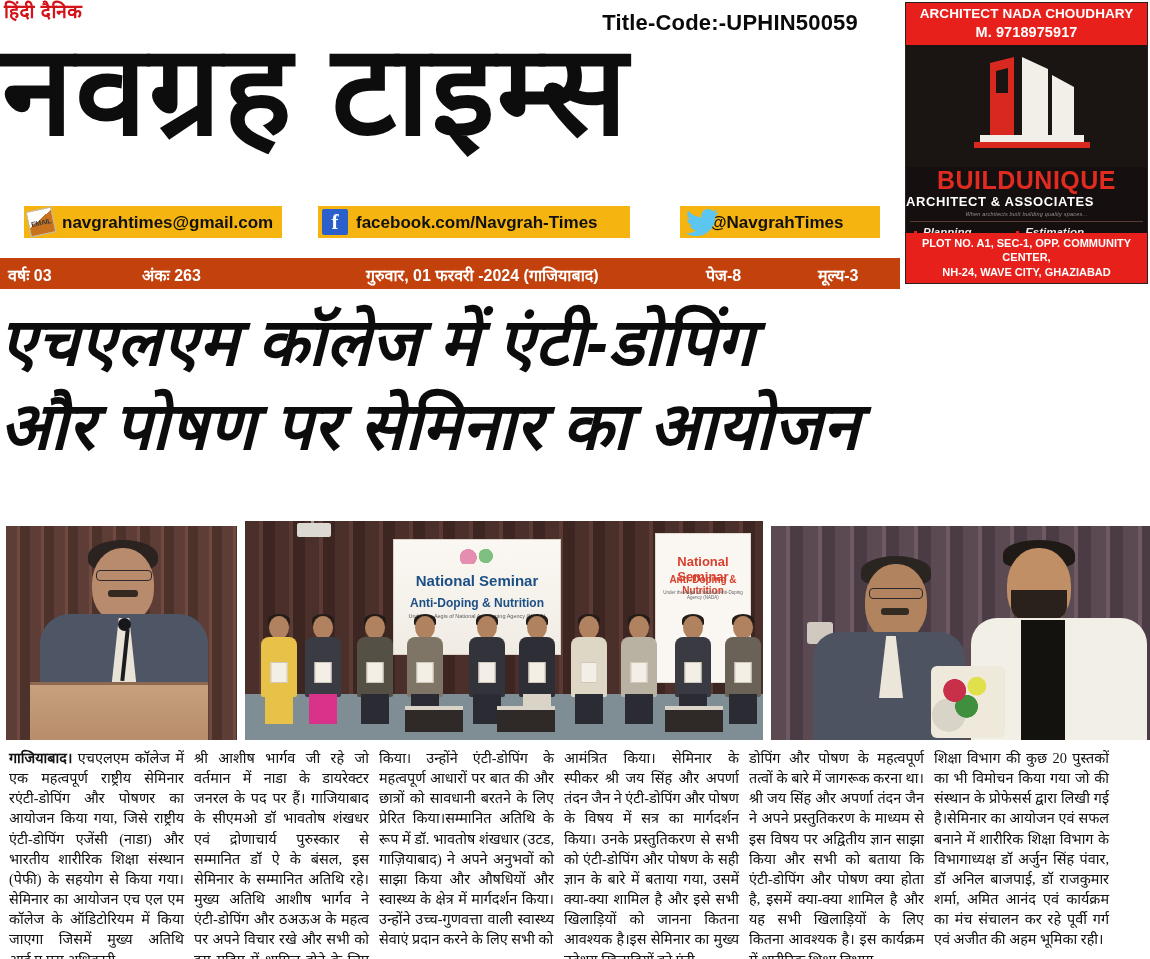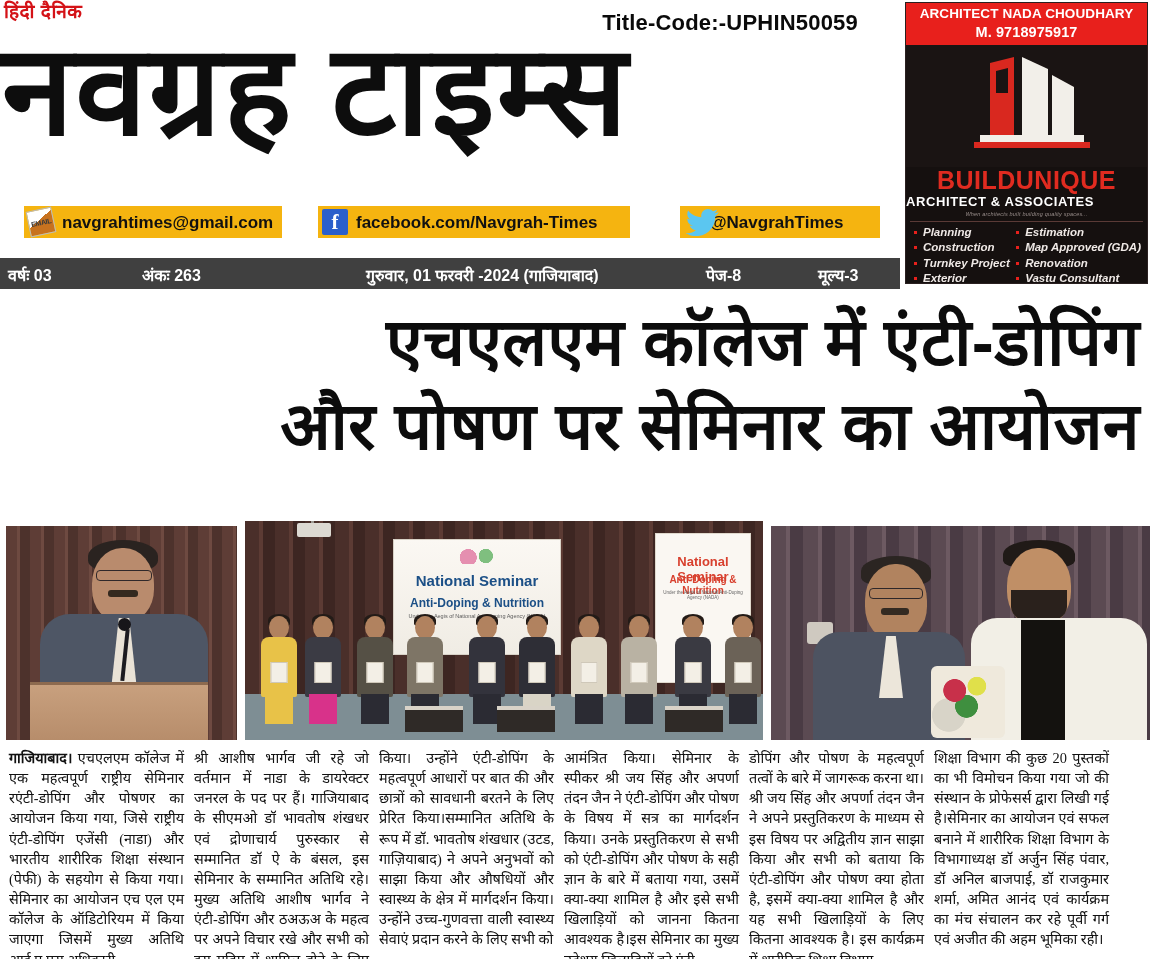--- a/index.html
+++ b/index.html
@@ -225,45 +225,46 @@
     line-height: 1.3;
     padding: 3px 2px 4px;
   }
 
   
   .info-bar {
     position: absolute;
     left: 0; top: 258px;
     width: 900px;
     height: 31px;
-    background: #404040;
+    background: #c2410c;
     color: #ffffff;
     font-family: "Liberation Sans", "DejaVu Sans", sans-serif;
     font-weight: bold;
     font-size: 16px;
   }
   .info-bar span { position: absolute; top: 6px; white-space: nowrap; }
   .ib-year  { left: 8px; }
   .ib-issue { left: 142px; }
   .ib-date  { left: 366px; }
   .ib-page  { left: 706px; }
   .ib-price { left: 818px; }
 
   
   .headline {
     position: absolute;
     left: 0; top: 300px;
     width: 1140px;
-    text-align: right;
+    text-align: left;
     font-family: "Liberation Sans", "DejaVu Sans", sans-serif;
     font-weight: bold;
     color: #0c0c0c;
     font-size: 66px;
     line-height: 1.28;
     letter-spacing: 0.5px;
+    font-style: italic;
   }
   .headline-line { display: block; white-space: nowrap; }
 
   
   .photos {
     position: absolute;
     left: 0; top: 521px;
     width: 1150px;
     height: 219px;
   }
@@ -616,20 +617,24 @@
         </div>
         <div class="ad-col">
           <div class="ad-item">Estimation</div>
           <div class="ad-item">Map Approved (GDA)</div>
           <div class="ad-item">Renovation</div>
           <div class="ad-item">Vastu Consultant</div>
 
         </div>
       </div>
 
+      <div class="ad-foot">
+        <div>PLOT NO. A1, SEC-1, OPP. COMMUNITY CENTER,</div>
+        <div>NH-24, WAVE CITY, GHAZIABAD</div>
+      </div>
     </div>
   </div>
 
   <div class="info-bar">
     <span class="ib-year">वर्षः 03</span>
     <span class="ib-issue">अंकः 263</span>
     <span class="ib-date">गुरुवार, 01 फरवरी -2024 (गाजियाबाद)</span>
     <span class="ib-page">पेज-8</span>
     <span class="ib-price">मूल्य-3</span>
   </div>

